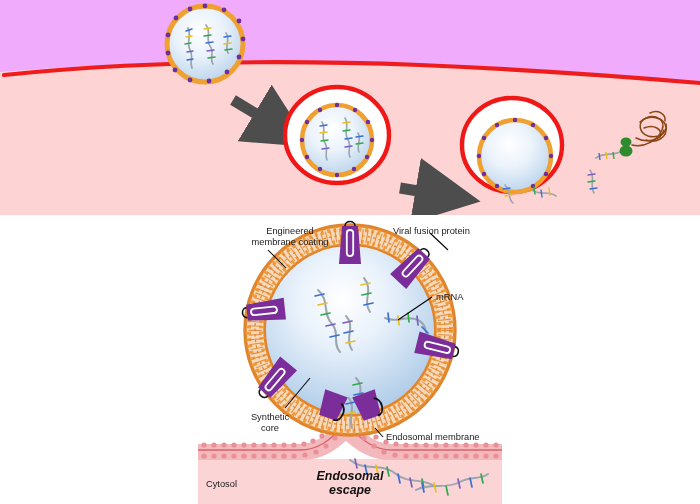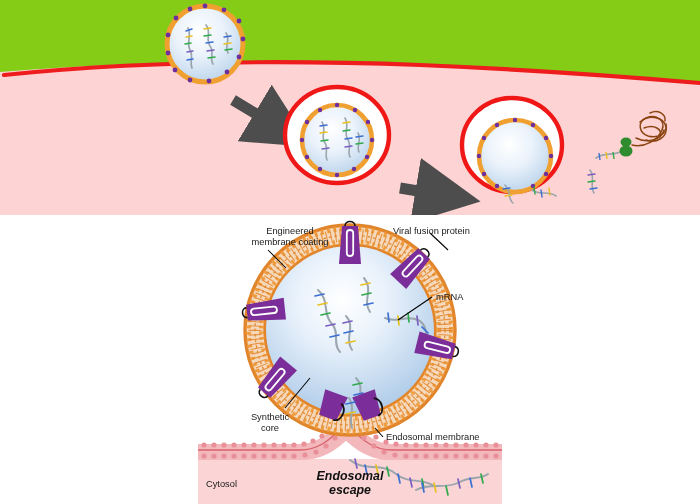--- a/index.html
+++ b/index.html
@@ -1,18 +1,18 @@
 <!DOCTYPE html>
 <html><head>
 <meta charset="utf-8">
 <style>
   html,body{margin:0;padding:0;background:#fff;}
   body{width:700px;height:504px;overflow:hidden;
        font-family:"Liberation Sans","DejaVu Sans",sans-serif;}
-  #stage{position:relative;width:700px;height:504px;background:#84cc16;}
+  #stage{position:relative;width:700px;height:504px;background:#f0abfc;}
   svg#fig{position:absolute;left:0;top:0;width:700px;height:504px;display:block;}
   .lbl{font-family:"Liberation Sans","DejaVu Sans",sans-serif;font-size:9.3px;fill:#1a1a1a;}
   .lbl-c{text-anchor:middle;}
   .lbl-esc{font-size:12.4px;font-weight:bold;font-style:italic;fill:#111;text-anchor:middle;}
   .leader{stroke:#000;stroke-width:1.05;fill:none;}
 </style>
 </head>
 <body>
 
 <div id="stage">

